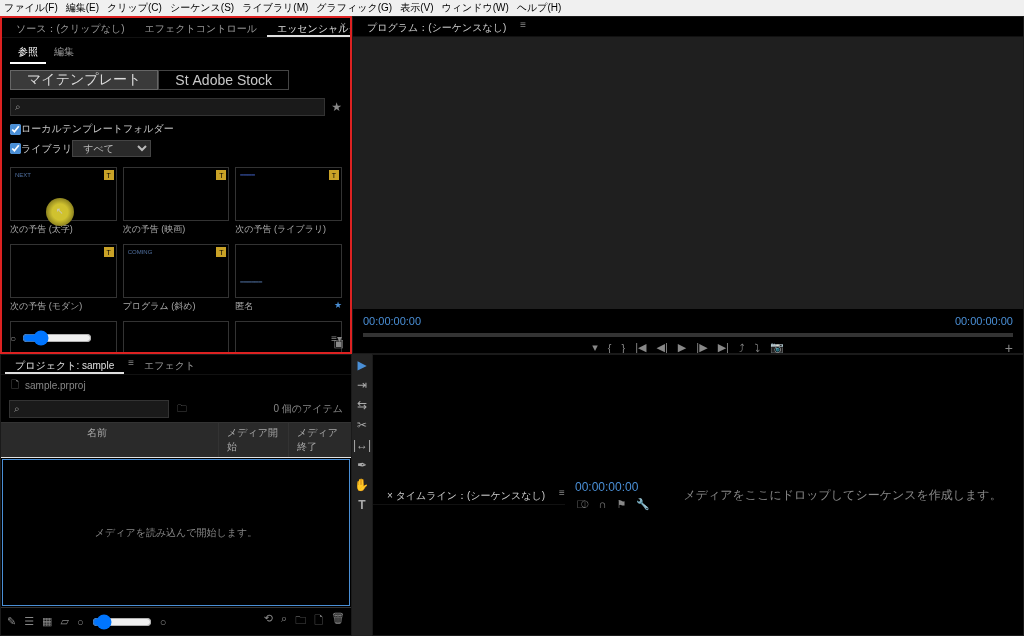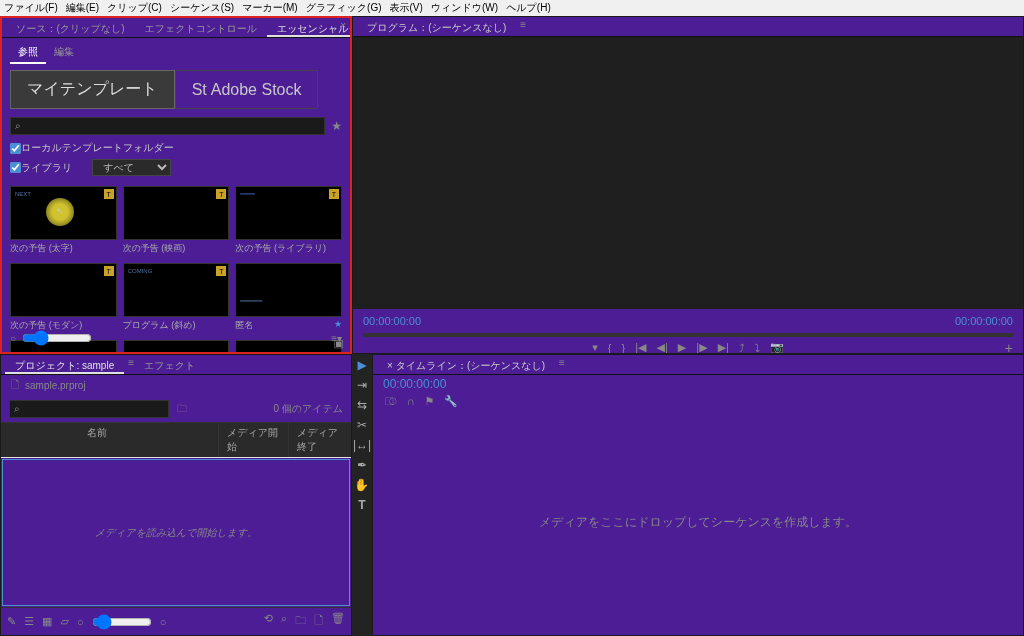--- a/index.html
+++ b/index.html
@@ -1,83 +1,83 @@
 <!DOCTYPE html>
 <html><head>
 <meta charset="utf-8">
 <style>
 * { margin: 0; padding: 0; box-sizing: border-box; font-family: 'Segoe UI', Arial, sans-serif; }
 body { background: #1a1a1a; color: #c8c8c8; width: 1024px; height: 636px; overflow: hidden; font-size: 10px; }
 .menu-bar { background: #f0f0f0; color: #000; height: 16px; display: flex; align-items: center; padding: 0 4px; font-size: 10px; }
 .menu-bar span { margin-right: 8px; cursor: pointer; }
 .app { display: grid; grid-template-columns: 352px 20px 1fr; grid-template-rows: 338px 1fr; height: 620px; }
-.panel { background: #4c1d95; border: 1px solid #1a1a1a; overflow: hidden; position: relative; }
+.panel { background: #000000; border: 1px solid #1a1a1a; overflow: hidden; position: relative; }
 .top-left { border: 2px solid #d22; grid-column: 1; grid-row: 1; }
 .tabs { display: flex; padding: 2px 0 0 4px; font-size: 10px; color: #999; border-bottom: 1px solid #111; height: 20px; }
 .tab { padding: 2px 10px; cursor: pointer; white-space: nowrap; }
 .tab.active { color: #e0e0e0; border-bottom: 2px solid #e0e0e0; }
 .subtabs { display: flex; padding: 4px 8px 0; font-size: 10px; color: #999; }
 .subtab { padding: 3px 8px; cursor: pointer; }
 .subtab.active { border-bottom: 2px solid #fff; color: #fff; }
 .toggles { display: flex; gap: 0; padding: 6px 8px; }
-.toggle { border: 1px solid #444; padding: 8px 16px; font-size: 16px; cursor: pointer; display: flex; align-items: center; gap: 4px; }
+.toggle { border: 1px solid #444; padding: 0 16px; font-size: 14px; cursor: pointer; display: flex; align-items: center; gap: 4px; }
 .toggle.active { background: #3a3a3a; color: #ddd; border-color: #666; }
 .search-row { display: flex; align-items: center; padding: 2px 8px 4px; gap: 6px; }
 .search { background: #1a1a1a; border: 1px solid #333; flex: 1; height: 18px; padding: 0 4px; color: #999; font-size: 10px; }
 .star { color: #888; font-size: 12px; }
 .filters { padding: 2px 8px; font-size: 10px; }
 .filter { display: flex; align-items: center; margin-bottom: 4px; }
 .filter input[type="checkbox"] { accent-color: #4a8fd6; width: 11px; height: 11px; }
-.filter select { background: #2a2a2a; border: 1px solid #444; color: #bbb; font-size: 10px; padding: 1px 20px 1px 6px; margin-left: 20px; }
+.filter select { background: #2a2a2a; border: 1px solid #444; color: #bbb; font-size: 10px; padding: 1px 20px 1px 6px; }
 .templates { display: grid; grid-template-columns: repeat(3, 1fr); gap: 6px; padding: 4px 8px; overflow-y: auto; height: 190px; }
 .template { cursor: pointer; }
 .thumb { background: #000; height: 54px; border: 1px solid #333; position: relative; }
 .thumb .corner { position: absolute; top: 2px; right: 2px; width: 10px; height: 10px; background: #c9a227; font-size: 7px; display:flex; align-items:center; justify-content:center; color:#000; }
 .tlabel { font-size: 9px; color: #aaa; padding: 2px 0; white-space: nowrap; overflow: hidden; }
 .slider-row { display: flex; align-items: center; gap: 6px; padding: 4px 8px; position: absolute; bottom: 2px; left: 0; right: 0; }
 .slider-row input[type="range"] { width: 70px; }
 .highlight-cursor { position: absolute; width: 28px; height: 28px; border-radius: 50%; background: radial-gradient(circle, #d0c22f 40%, #8e8420 70%, transparent 100%); top: 180px; left: 44px; z-index: 5; }
 .program { grid-column: 3; grid-row: 1; display: flex; flex-direction: column; }
 .program .viewer { flex: 1; background: #1f1f1f; }
 .program .controls { height: 44px; padding: 4px 10px; font-size: 10px; }
 .tc-row { display: flex; justify-content: space-between; color: #4a8fd6; font-size: 11px; padding: 2px 0 6px; }
 .transport { display: flex; justify-content: center; gap: 10px; color: #888; font-size: 11px; align-items: center; position: relative; }
 .transport .plus { position: absolute; right: 0; font-size: 14px; }
 .bottom-left { grid-column: 1; grid-row: 2; display: flex; flex-direction: column; }
 .proj-search { display: flex; align-items: center; padding: 4px 8px; gap: 8px; justify-content: space-between; }
 .proj-search input { background: #1a1a1a; border: 1px solid #333; height: 18px; width: 160px; padding: 0 4px; color: #999; font-size: 10px; }
 .proj-headers { display: flex; border-top: 1px solid #333; border-bottom: 1px solid #e5e5e5; font-size: 10px; color: #aaa; background: #2a2a2a; justify-content: flex-end; }
 .proj-headers div { padding: 3px 8px; border-right: 1px solid #333; }
-.proj-body { flex: 1; display: flex; align-items: center; justify-content: center; color: #888; font-size: 10px; border: 1px solid #4a8fd6; margin: 1px; font-style: italic; }
+.proj-body { flex: 1; display: flex; align-items: center; justify-content: center; color: #888; font-size: 10px; border: 1px solid #4a8fd6; margin: 1px; }
 .proj-footer { display: flex; align-items: center; gap: 6px; padding: 4px 6px; border-top: 1px solid #333; font-size: 11px; }
 .proj-footer .left-icons { display: flex; gap: 8px; align-items: center; }
 .proj-footer .right-icons { display: flex; gap: 8px; margin-left: auto; }
 .proj-footer span { color: #888; cursor: pointer; }
 .icon-green { color: #5cc95c; }
 .tools { grid-column: 2; grid-row: 2; background: #232323; display: flex; flex-direction: column; align-items: center; padding-top: 4px; gap: 6px; }
 .tools span { font-size: 12px; color: #aaa; cursor: pointer; }
 .tools .active { color: #4a8fd6; }
-.timeline { grid-column: 3; grid-row: 2; display: flex; flex-direction: column; }
+.timeline { grid-column: 3; grid-row: 2; display: flex; flex-direction: row; align-items: center; }
 .tl-timecode { color: #4a8fd6; font-size: 12px; padding: 2px 2px; }
 .tl-toolbar { display: flex; gap: 10px; padding: 2px 4px; color: #888; font-size: 11px; }
 .tl-body { flex: 1; display: flex; align-items: center; justify-content: center; color: #888; font-size: 12px; }
 .snippet { font-size: 6px; color: #5070a0; padding: 4px; line-height: 1.2; }
 .file-row { padding: 2px 10px; color: #888; font-size: 10px; display: flex; align-items: center; gap: 6px; }
 .close-x { position: absolute; top: 2px; right: 4px; color: #888; font-size: 10px; }
 .bottom-icon { position: absolute; bottom: 2px; right: 6px; color: #888; font-size: 11px; }
 </style>
 </head>
 <body>
 
 <div class="menu-bar">
   <span>ファイル(F)</span>
   <span>編集(E)</span>
   <span>クリップ(C)</span>
   <span>シーケンス(S)</span>
-  <span>マーカー(M)</span>
+  <span>ライブラリ(M)</span>
   <span>グラフィック(G)</span>
   <span>表示(V)</span>
   <span>ウィンドウ(W)</span>
   <span>ヘルプ(H)</span>
 </div>
 
 <div class="app">
 
   <div class="panel top-left">
     <div class="tabs">

